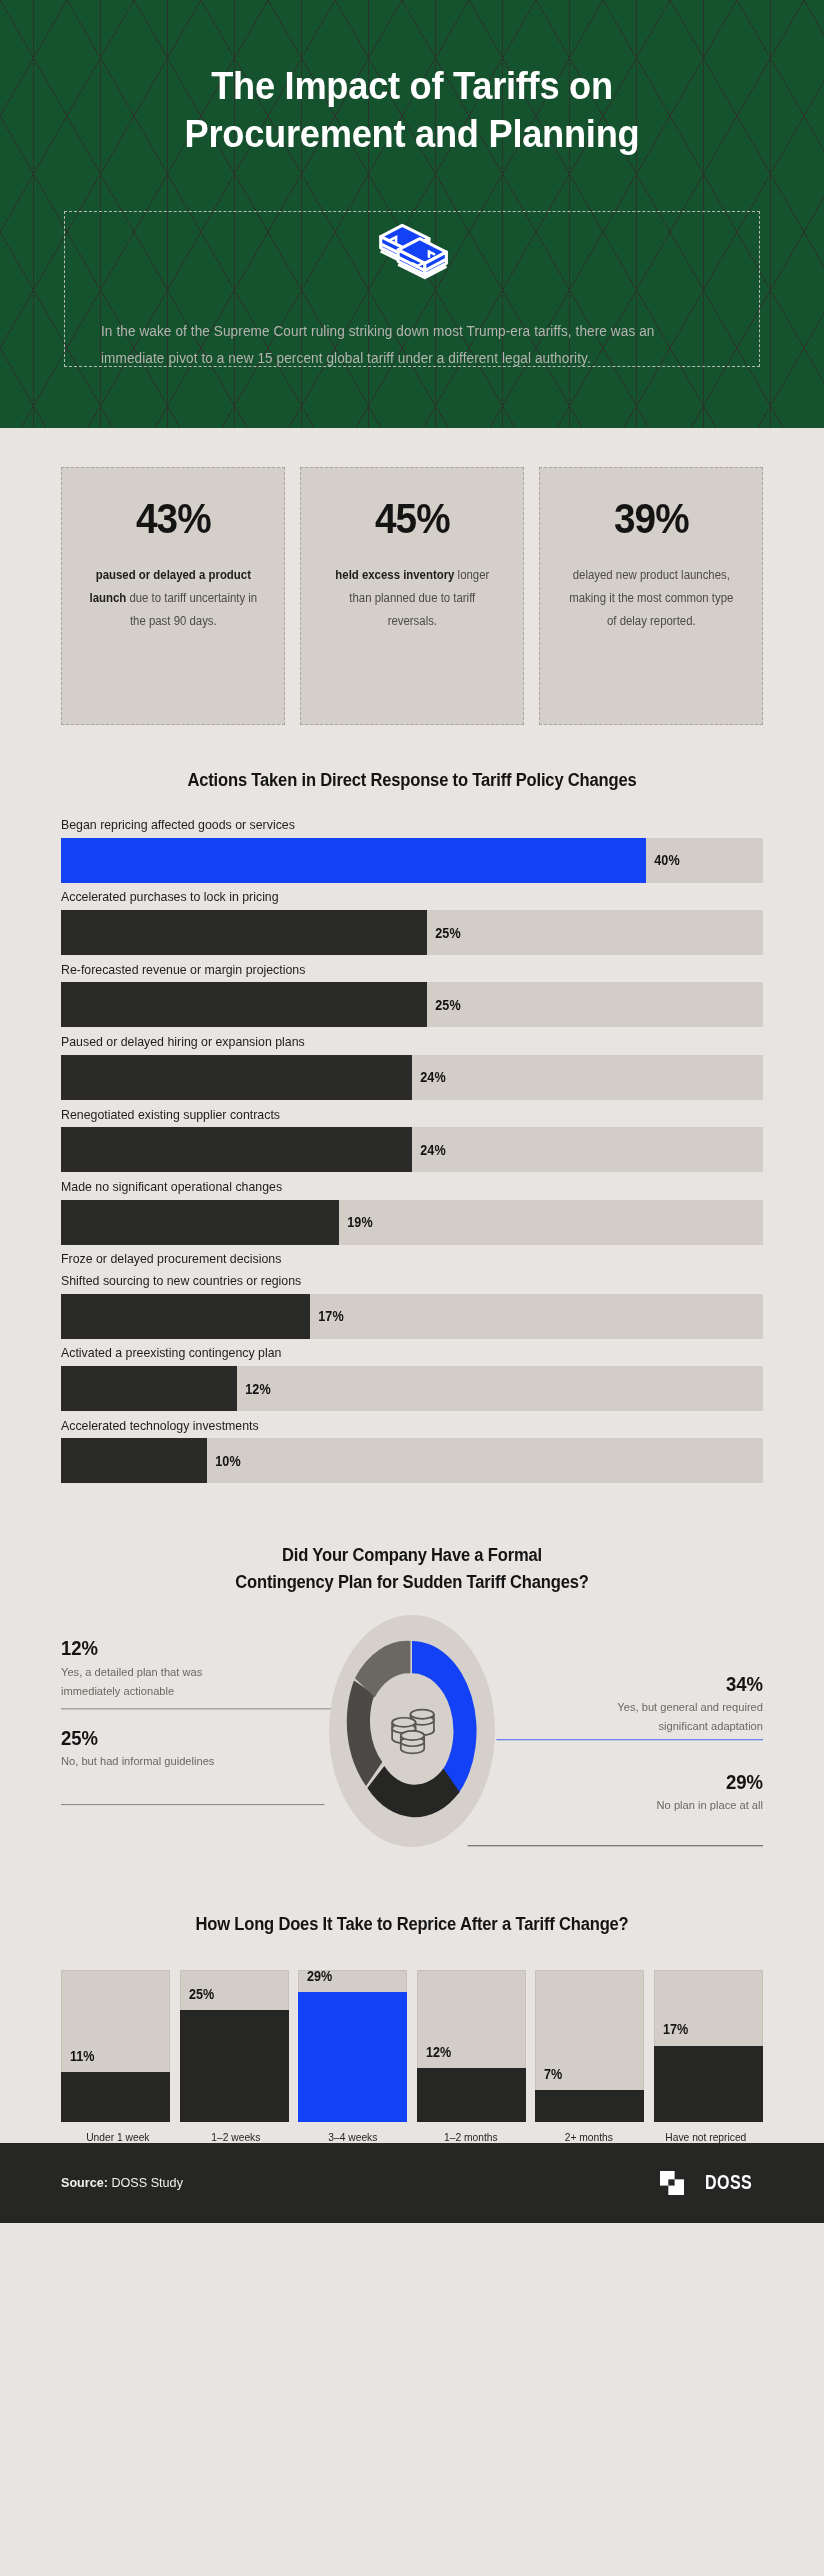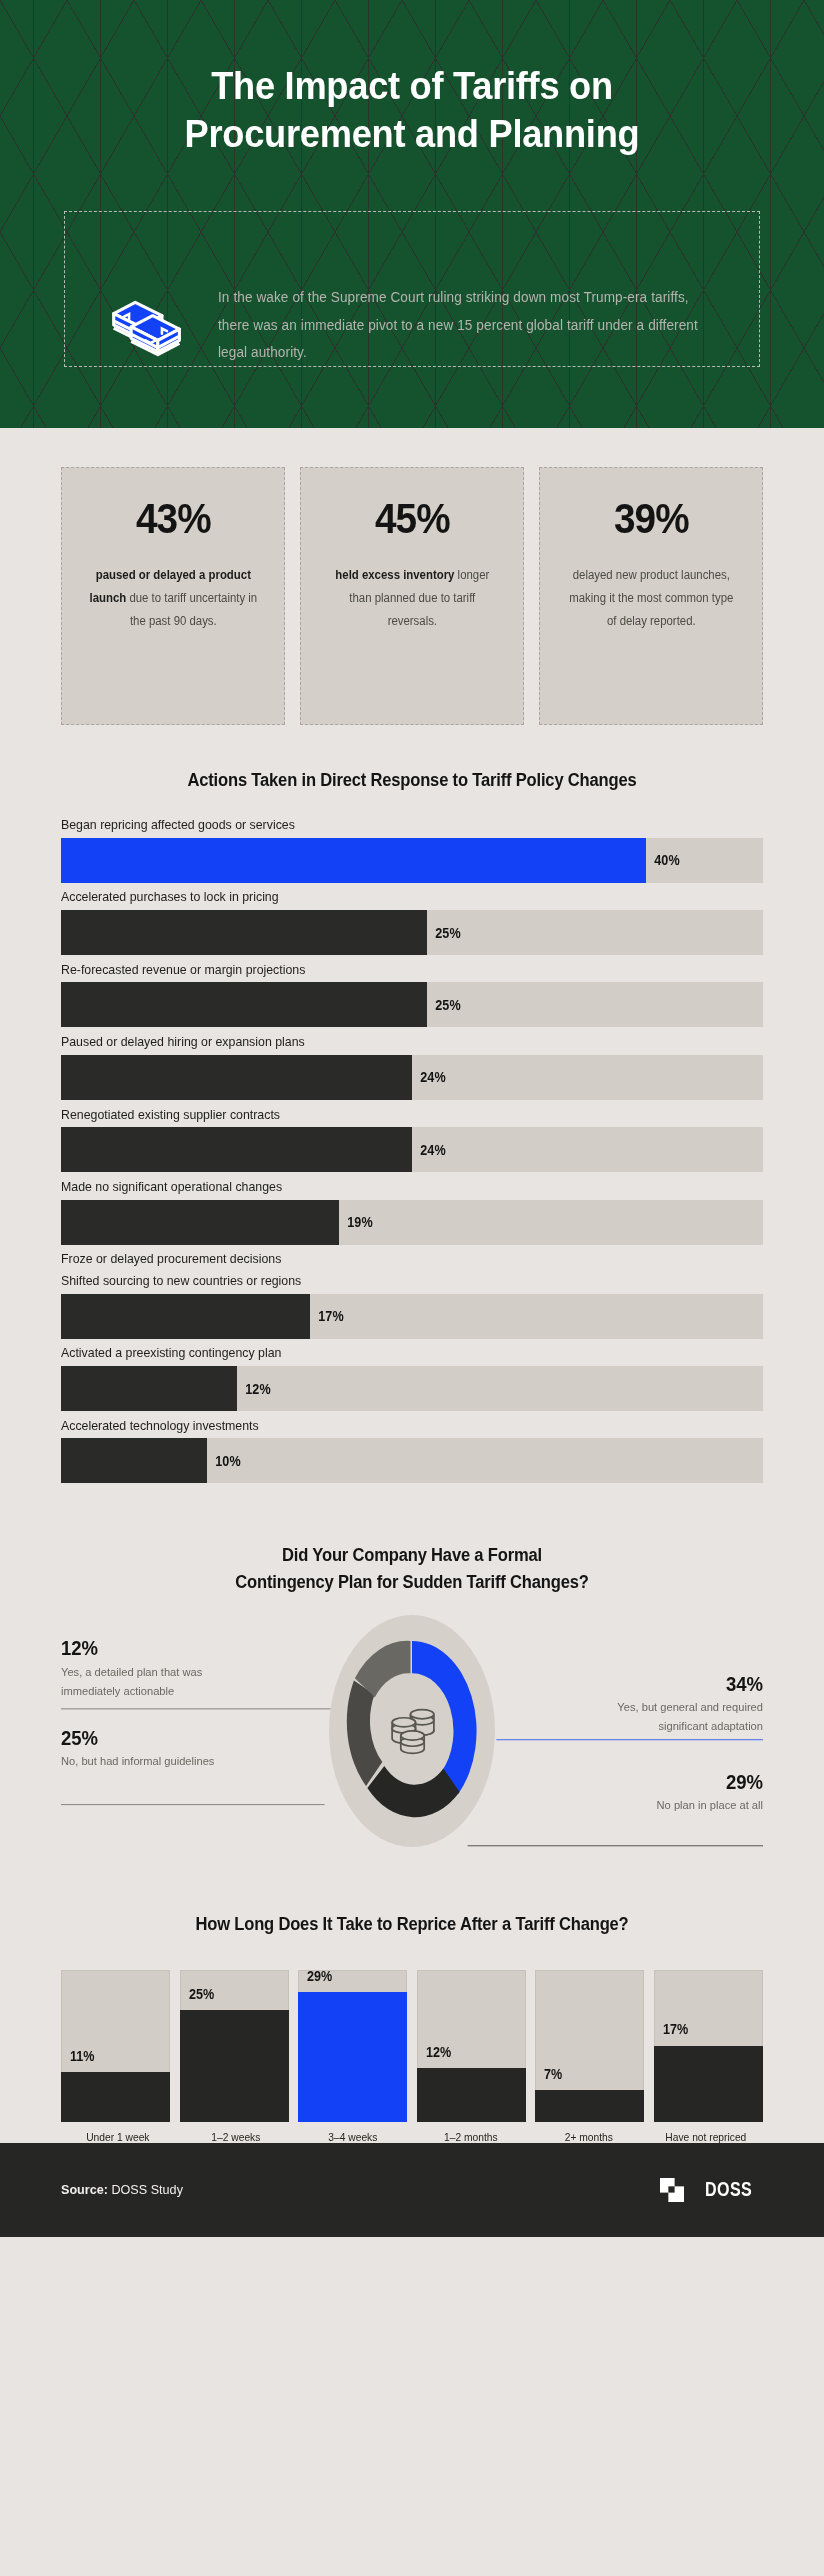--- a/index.html
+++ b/index.html
@@ -40,23 +40,24 @@
     padding-top: 62px;
     transform: scaleX(0.93);
   }
   .title .line { display: block; }
 
   .callout {
     margin: 54px 64px 0 64px;
     border: 1px dashed #b9b9b7;
     height: 156px;
     display: flex;
-    align-items: flex-end;
+    align-items: center;
     padding: 0 36px;
     gap: 29px;
+    flex-direction: column;
   }
   .callout-icon { flex: 0 0 auto; width: 88px; height: 77px; }
   .callout-text {
     color: #b6b4b1;
     font-size: 14px;
     line-height: 1.95;
     letter-spacing: 0.1px;
     transform: scaleX(0.97);
     transform-origin: left center;
   }
@@ -214,21 +215,21 @@
   .vlabel {
     flex: 1;
     font-size: 10.8px;
     color: #27251f;
     text-align: center;
     transform: scaleX(0.95);
   }
 
   
   .footer {
-    height: 94px;
+    height: 80px;
     background: #262624;
     display: flex;
     align-items: center;
     justify-content: space-between;
     padding: 0 61px;
   }
   .source { font-size: 13px; color: #f2f0ed; transform: scaleX(0.97); transform-origin: left center; }
   .source b { font-weight: 700; }
   .brand { display: flex; align-items: center; gap: 21px; }
   .brand-mark { width: 24px; height: 24px; position: relative; }

